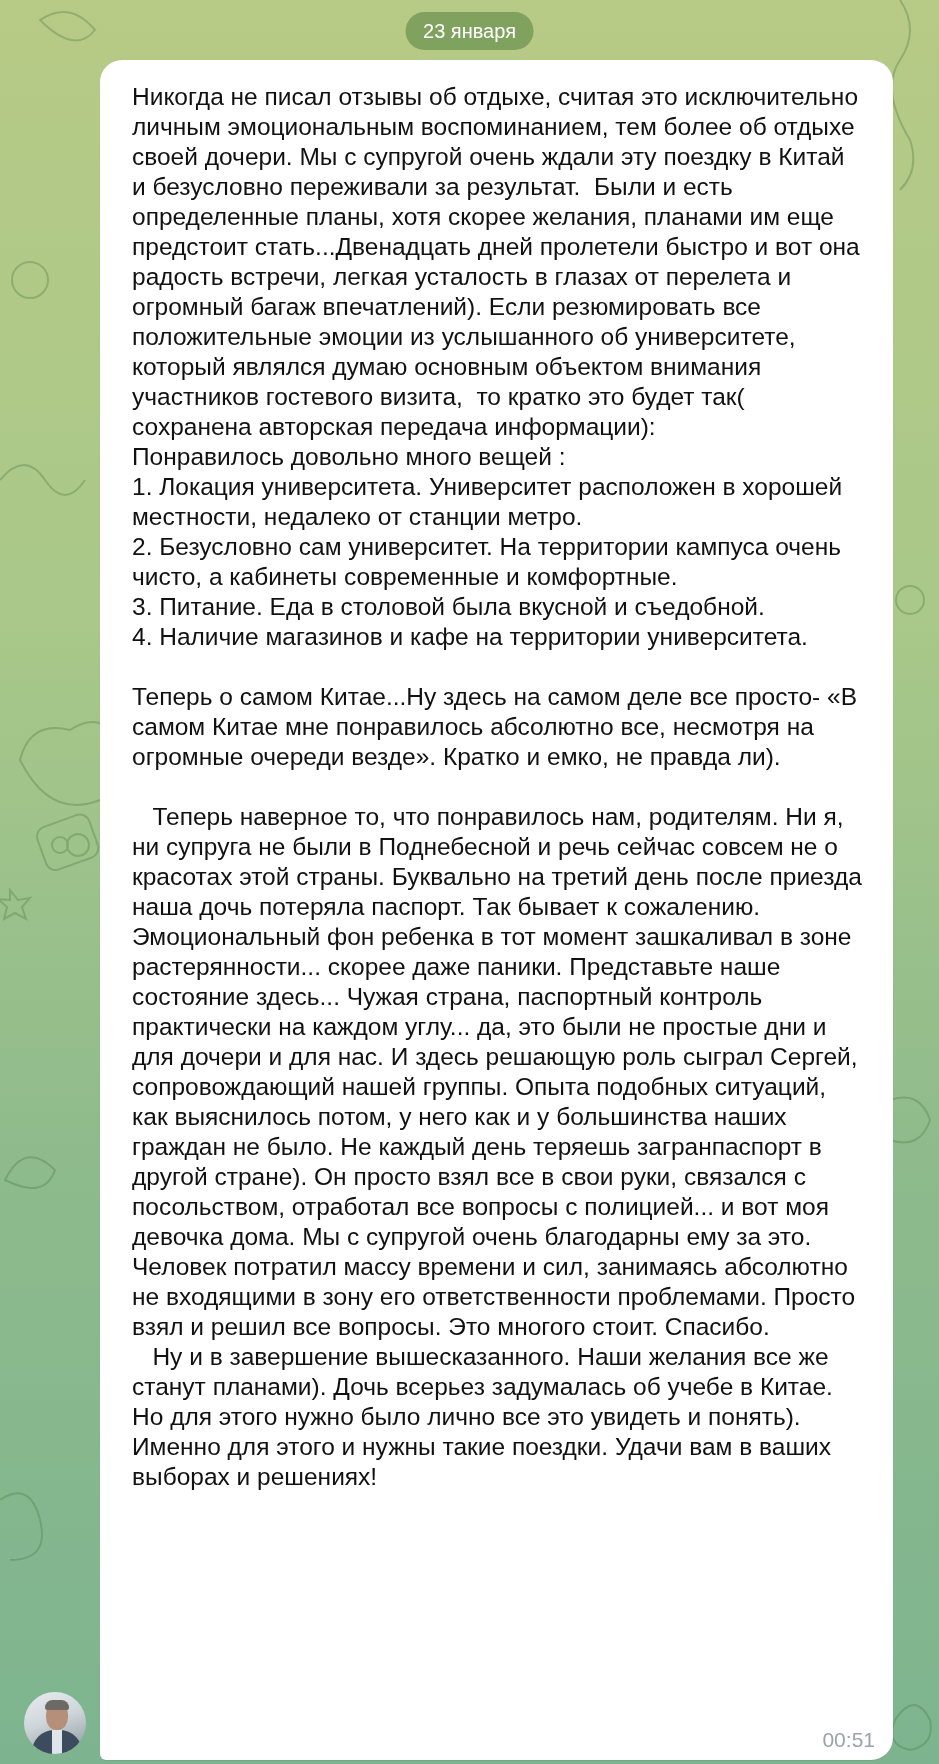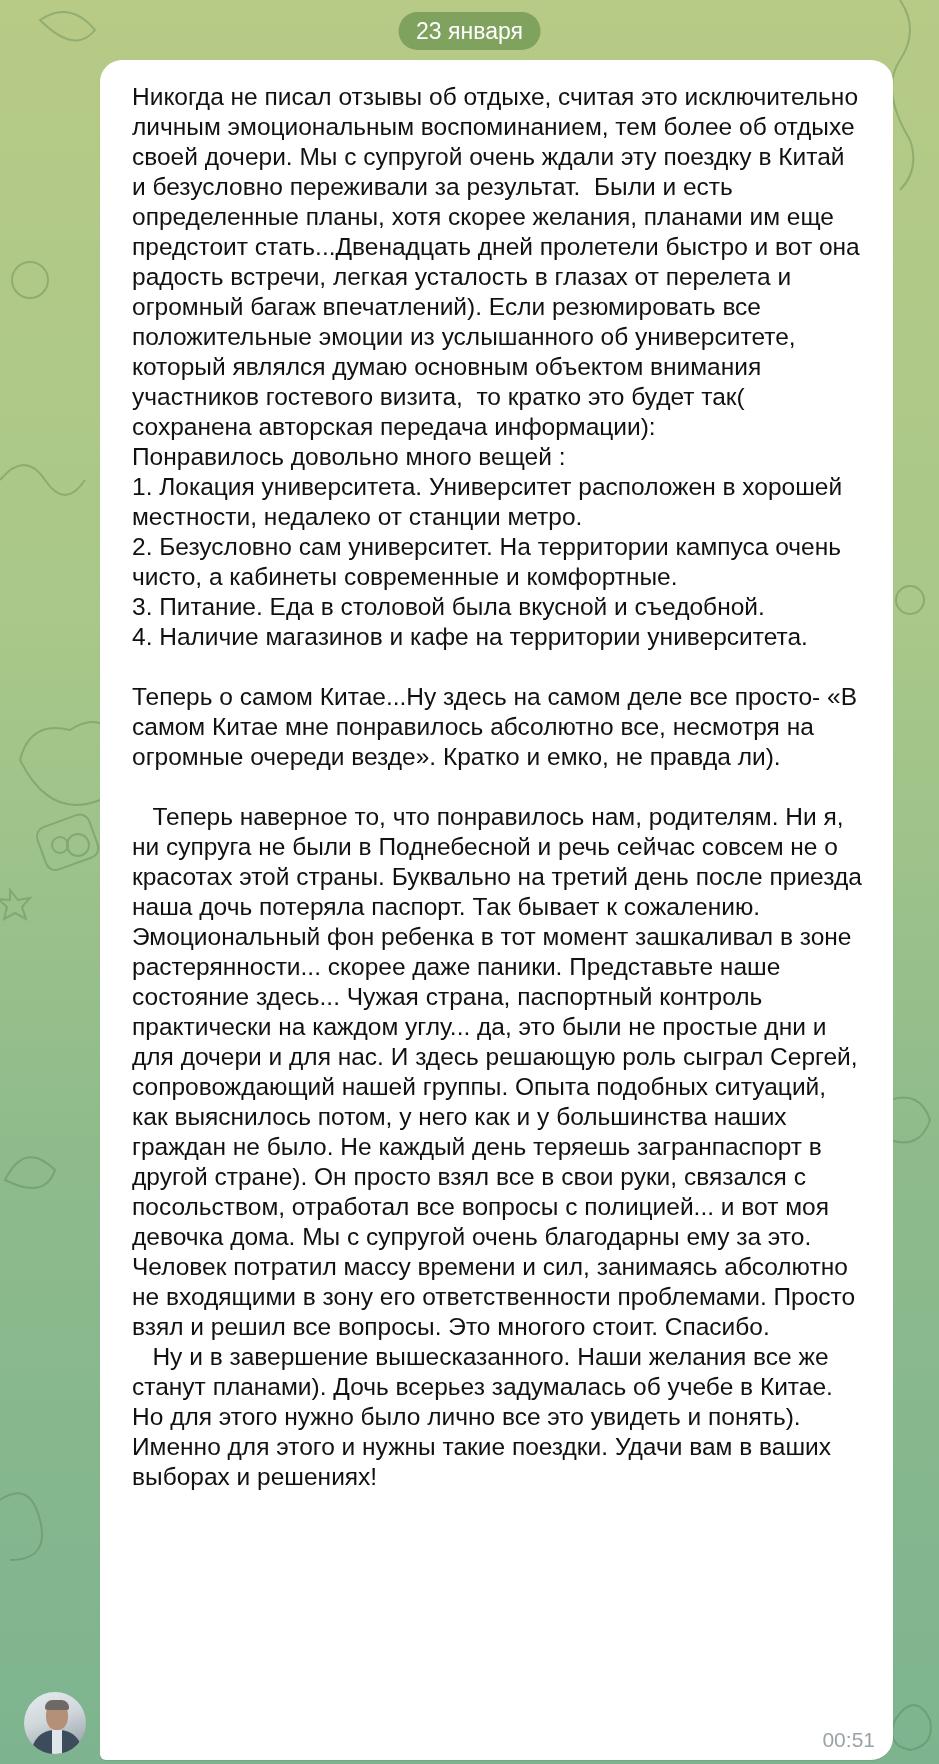--- a/index.html
+++ b/index.html
@@ -5,21 +5,21 @@
   html, body { margin:0; padding:0; }
   body {
     width:939px; height:1764px; overflow:hidden; position:relative;
     background: linear-gradient(180deg, #b7ca86 0%, #a9c889 35%, #8fbb8c 65%, #7db48f 100%);
     font-family: "DejaVu Sans", sans-serif;
   }
   .pattern { position:absolute; inset:0; pointer-events:none; opacity:0.35; }
   .date-pill {
     position:absolute; left:50%; top:12px; transform:translateX(-50%);
     background: rgba(98,140,72,0.65); color:#fff;
-    font-family: "Liberation Sans", sans-serif; font-size:23px;
+    font-family: "Liberation Sans", sans-serif; font-size:20px;
     padding:8px 18px; border-radius:20px; line-height:22px;
   }
   .row { position:absolute; left:0; top:60px; width:939px; height:1700px; }
   .avatar {
     position:absolute; left:24px; top:1632px; width:62px; height:62px; border-radius:50%;
     overflow:hidden; background: linear-gradient(160deg,#e8ecef 0%,#cfd6da 45%,#8a969e 100%);
   }
   .avatar .head { position:absolute; left:22px; top:10px; width:22px; height:28px; border-radius:45%; background:#b68f78; }
   .avatar .hair { position:absolute; left:21px; top:8px; width:24px; height:10px; border-radius:12px 12px 4px 4px; background:#6d6a66; }
   .avatar .body { position:absolute; left:8px; top:38px; width:50px; height:30px; border-radius:22px 22px 0 0; background:#3d4c5c; }

